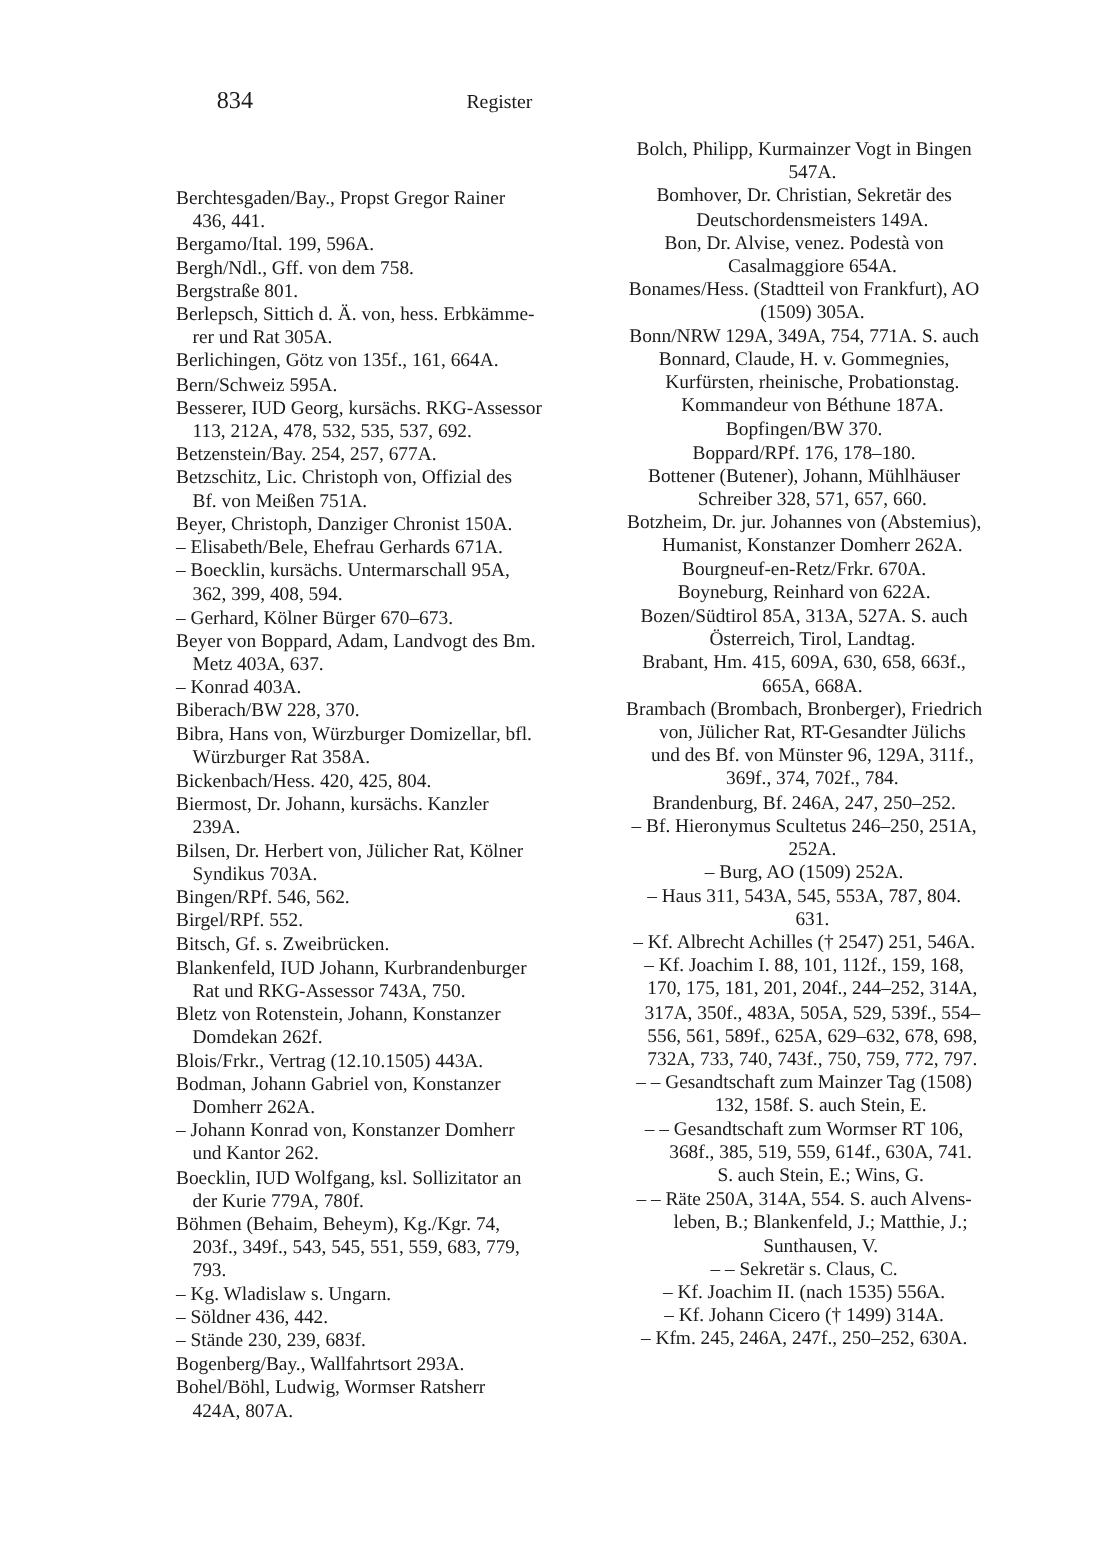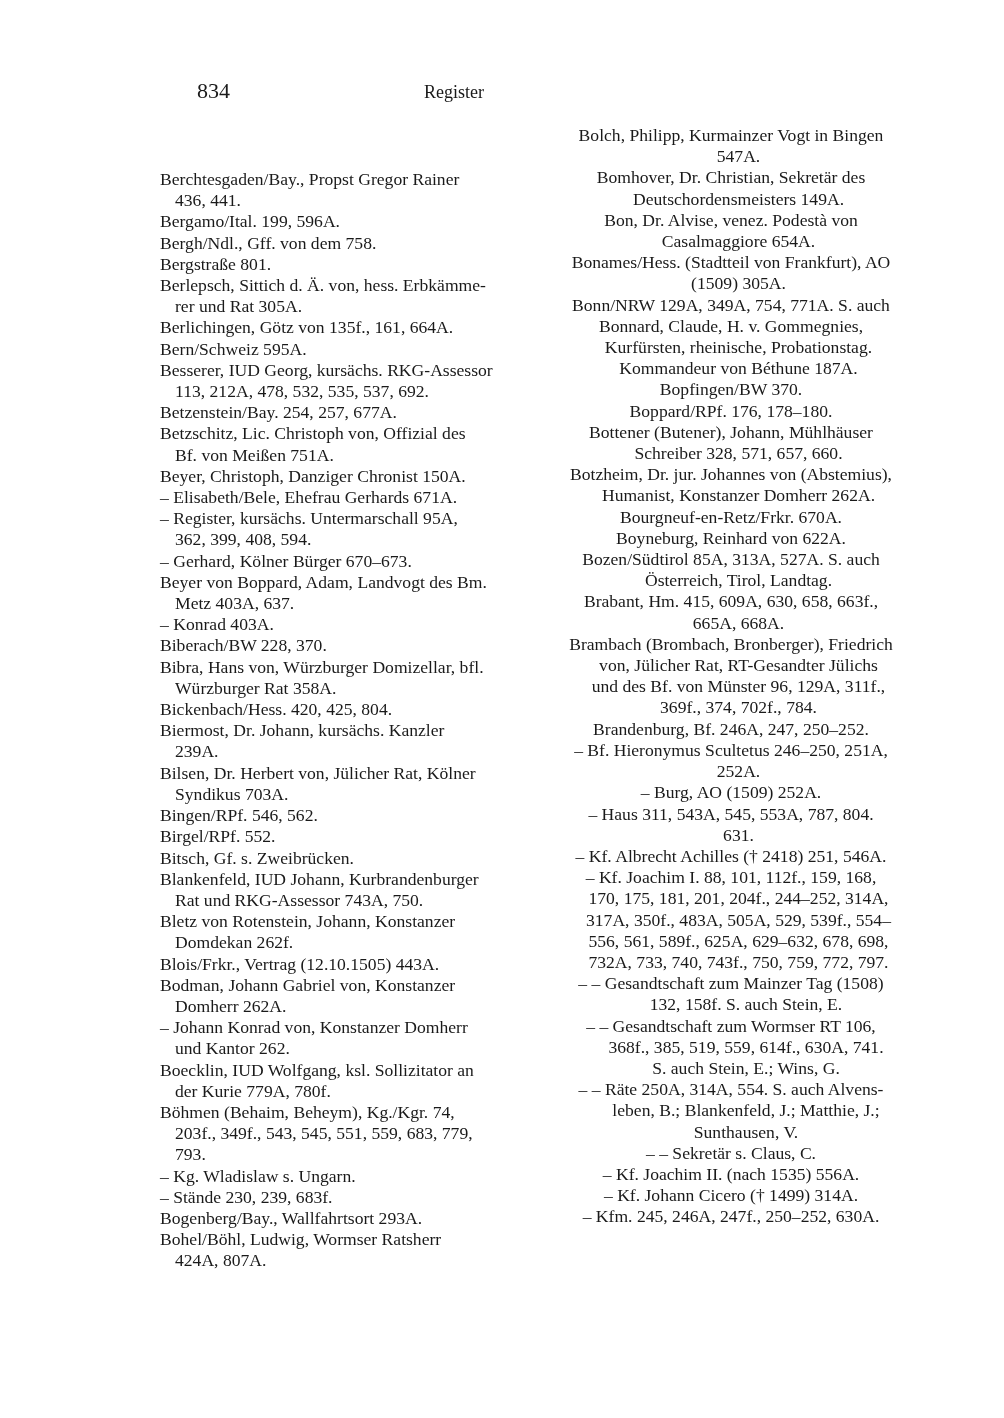--- a/index.html
+++ b/index.html
@@ -31,21 +31,21 @@
       <div class="entry indent1">rer und Rat  305A.</div>
       <div class="entry">Berlichingen, Götz von  135f., 161, 664A.</div>
       <div class="entry">Bern/Schweiz  595A.</div>
       <div class="entry">Besserer, IUD Georg, kursächs. RKG-Assessor</div>
       <div class="entry indent1">113, 212A, 478, 532, 535, 537, 692.</div>
       <div class="entry">Betzenstein/Bay.  254, 257, 677A.</div>
       <div class="entry">Betzschitz, Lic. Christoph von, Offizial des</div>
       <div class="entry indent1">Bf. von Meißen  751A.</div>
       <div class="entry">Beyer, Christoph, Danziger Chronist  150A.</div>
       <div class="entry">– Elisabeth/Bele, Ehefrau Gerhards  671A.</div>
-      <div class="entry">– Register, kursächs. Untermarschall  95A,</div>
+      <div class="entry">– Boecklin, kursächs. Untermarschall  95A,</div>
       <div class="entry indent1">362, 399, 408, 594.</div>
       <div class="entry">– Gerhard, Kölner Bürger 670–673.</div>
       <div class="entry">Beyer von Boppard, Adam, Landvogt des Bm.</div>
       <div class="entry indent1">Metz  403A, 637.</div>
       <div class="entry">– Konrad  403A.</div>
       <div class="entry">Biberach/BW  228, 370.</div>
       <div class="entry">Bibra, Hans von, Würzburger Domizellar, bfl.</div>
       <div class="entry indent1">Würzburger Rat  358A.</div>
       <div class="entry">Bickenbach/Hess.  420, 425, 804.</div>
       <div class="entry">Biermost, Dr. Johann, kursächs. Kanzler</div>
@@ -63,20 +63,21 @@
       <div class="entry">Bodman, Johann Gabriel von, Konstanzer</div>
       <div class="entry indent1">Domherr  262A.</div>
       <div class="entry">– Johann Konrad von, Konstanzer Domherr</div>
       <div class="entry indent1">und Kantor  262.</div>
       <div class="entry">Boecklin, IUD Wolfgang, ksl. Sollizitator an</div>
       <div class="entry indent1">der Kurie  779A, 780f.</div>
       <div class="entry">Böhmen (Behaim, Beheym), Kg./Kgr.  74,</div>
       <div class="entry indent1">203f., 349f., 543, 545, 551, 559, 683, 779,</div>
       <div class="entry indent1">793.</div>
       <div class="entry">– Kg. Wladislaw s. Ungarn.</div>
+      <div class="entry">– Söldner  436, 442.</div>
       <div class="entry">– Stände  230, 239, 683f.</div>
       <div class="entry">Bogenberg/Bay., Wallfahrtsort  293A.</div>
       <div class="entry">Bohel/Böhl, Ludwig, Wormser Ratsherr</div>
       <div class="entry indent1">424A, 807A.</div>
     </div>
   <div class="column col-right">
       <div class="entry">Bolch, Philipp, Kurmainzer Vogt in Bingen</div>
       <div class="entry indent1">547A.</div>
       <div class="entry">Bomhover, Dr. Christian, Sekretär des</div>
       <div class="entry indent1">Deutschordensmeisters  149A.</div>
@@ -103,21 +104,21 @@
       <div class="entry">Brambach (Brombach, Bronberger), Friedrich</div>
       <div class="entry indent1">von, Jülicher Rat, RT-Gesandter Jülichs</div>
       <div class="entry indent1">und des Bf. von Münster  96, 129A, 311f.,</div>
       <div class="entry indent1">369f., 374, 702f., 784.</div>
       <div class="entry">Brandenburg, Bf.  246A, 247, 250–252.</div>
       <div class="entry">– Bf. Hieronymus Scultetus  246–250, 251A,</div>
       <div class="entry indent1">252A.</div>
       <div class="entry">– Burg, AO (1509)  252A.</div>
       <div class="entry">– Haus  311, 543A, 545, 553A, 787, 804.</div>
       <div class="entry indent1">631.</div>
-      <div class="entry">– Kf. Albrecht Achilles († 2418)  251, 546A.</div>
+      <div class="entry">– Kf. Albrecht Achilles († 2547)  251, 546A.</div>
       <div class="entry">– Kf. Joachim I.  88, 101, 112f., 159, 168,</div>
       <div class="entry indent1">170, 175, 181, 201, 204f., 244–252, 314A,</div>
       <div class="entry indent1">317A, 350f., 483A, 505A, 529, 539f., 554–</div>
       <div class="entry indent1">556, 561, 589f., 625A, 629–632, 678, 698,</div>
       <div class="entry indent1">732A, 733, 740, 743f., 750, 759, 772, 797.</div>
       <div class="entry">– – Gesandtschaft zum Mainzer Tag (1508)</div>
       <div class="entry indent2">132, 158f. S. auch Stein, E.</div>
       <div class="entry">– – Gesandtschaft zum Wormser RT  106,</div>
       <div class="entry indent2">368f., 385, 519, 559, 614f., 630A, 741.</div>
       <div class="entry indent2">S. auch Stein, E.; Wins, G.</div>

